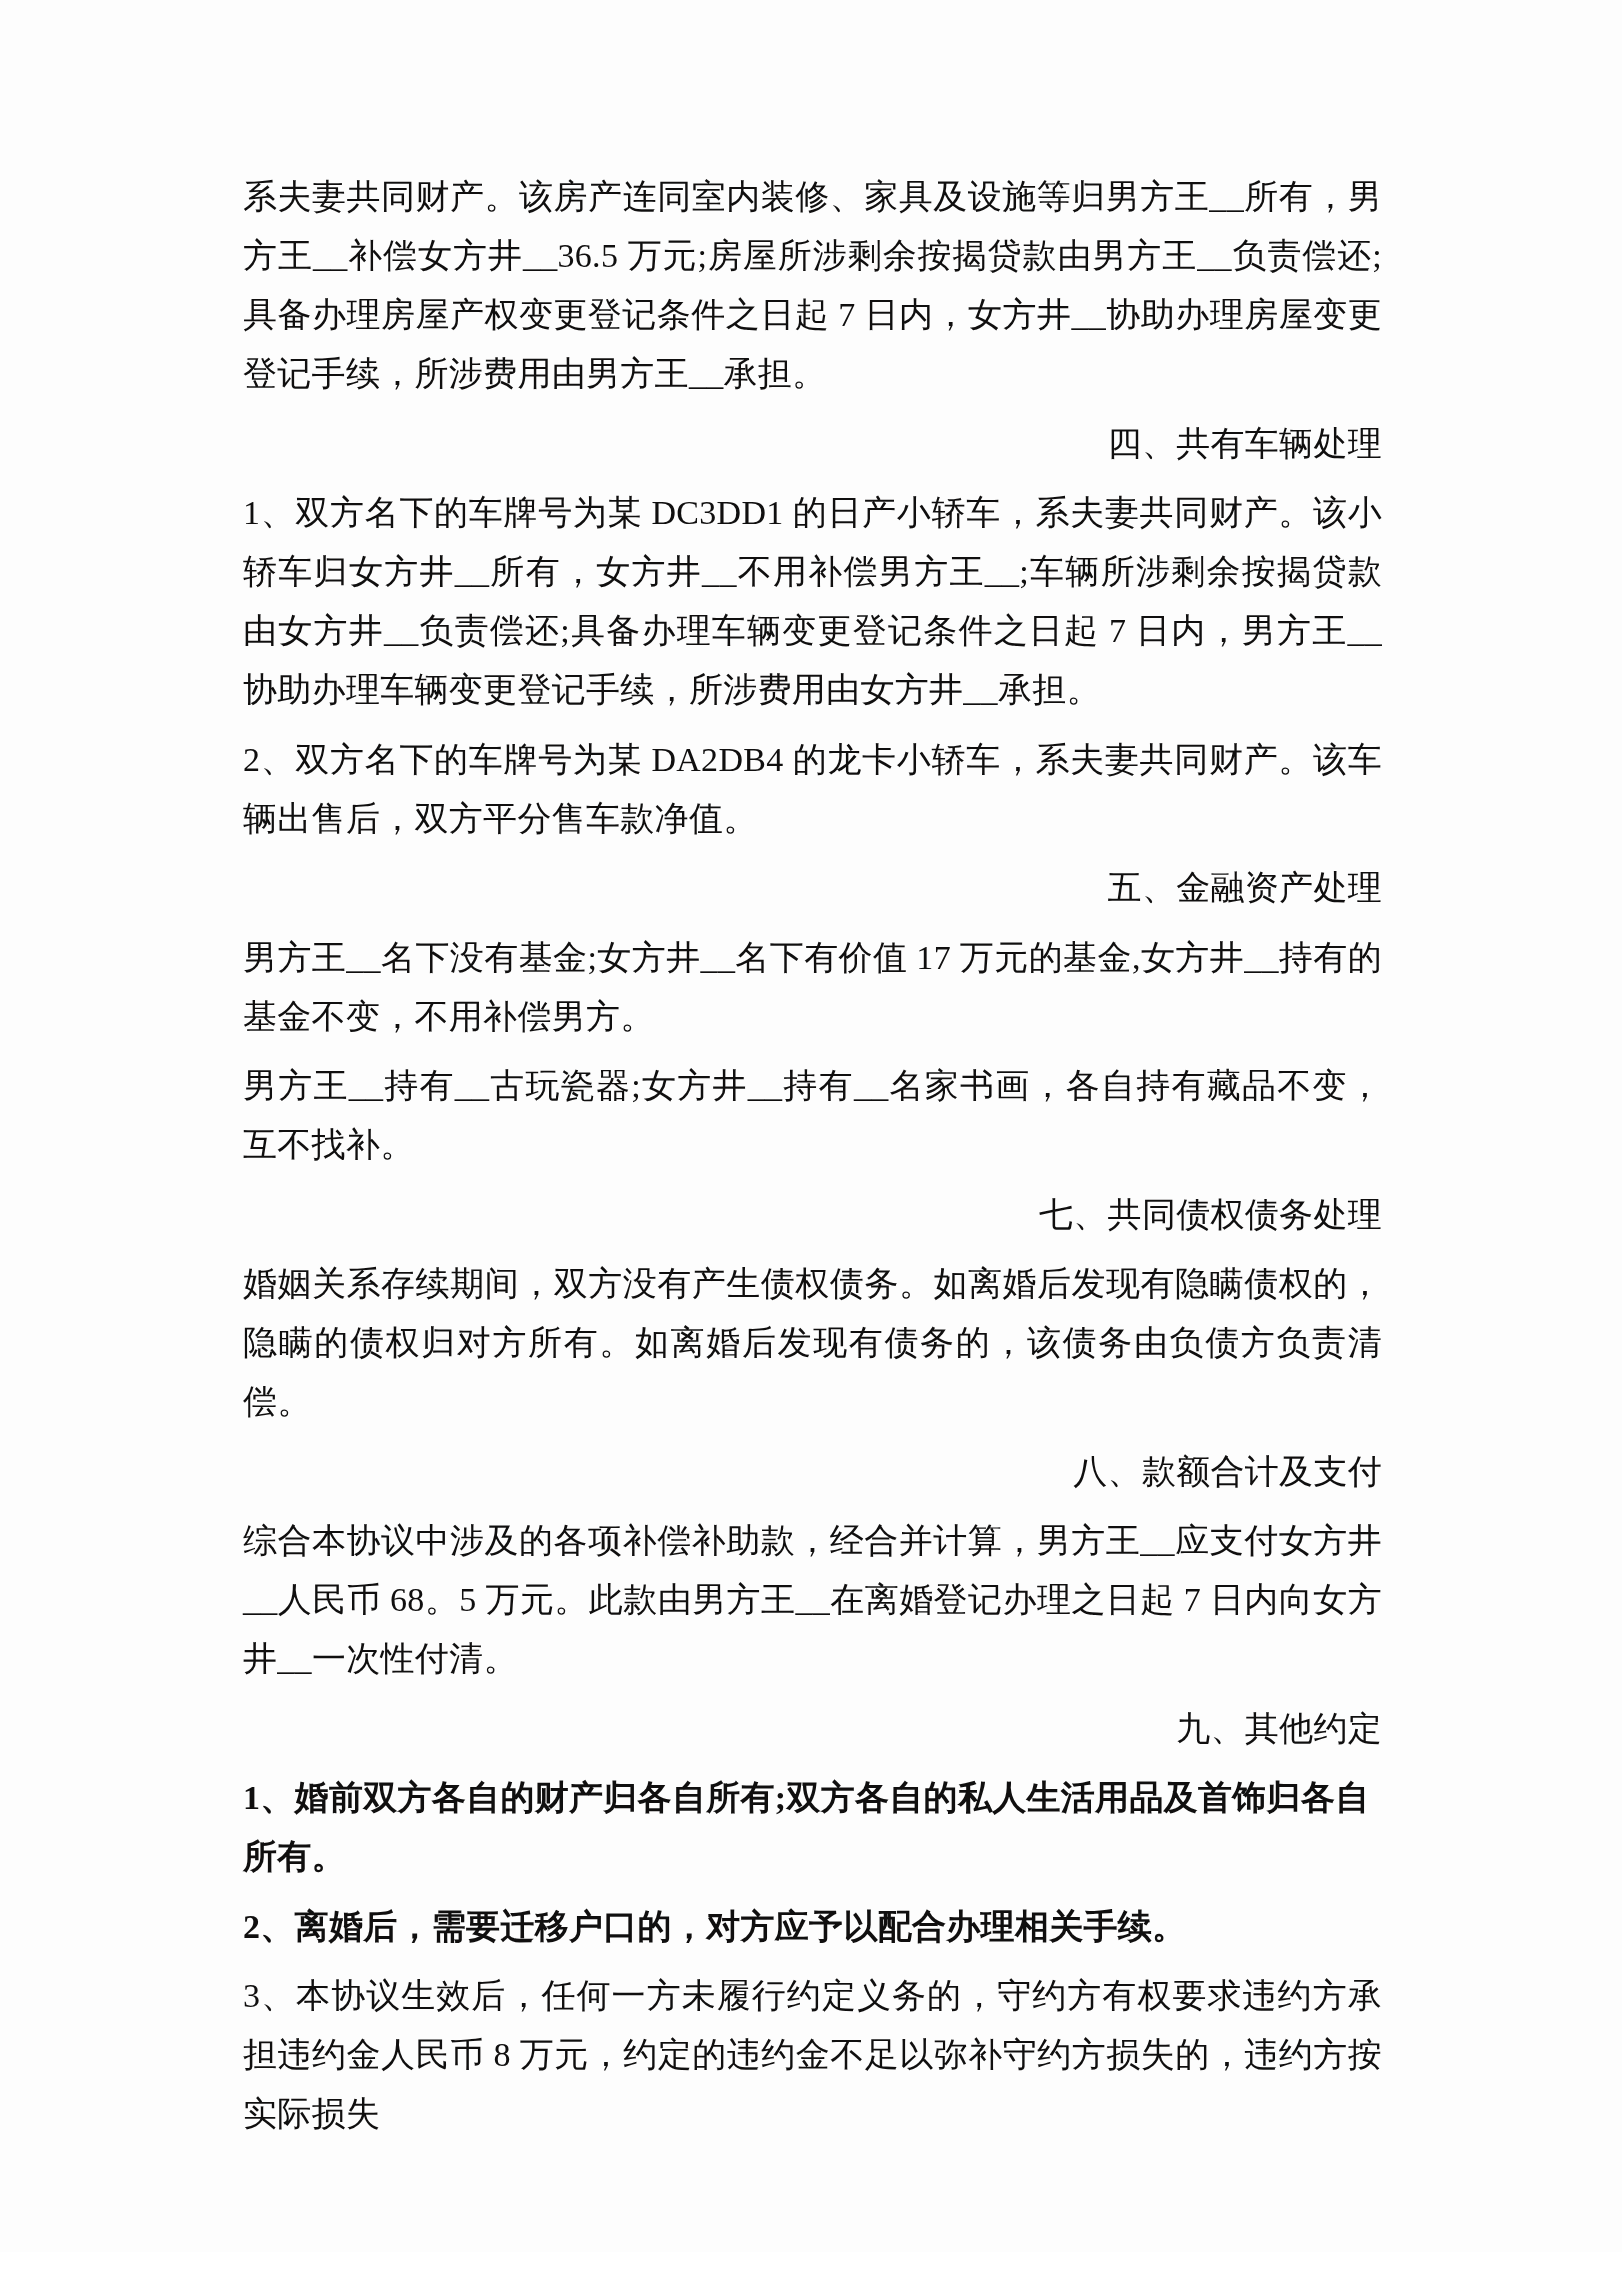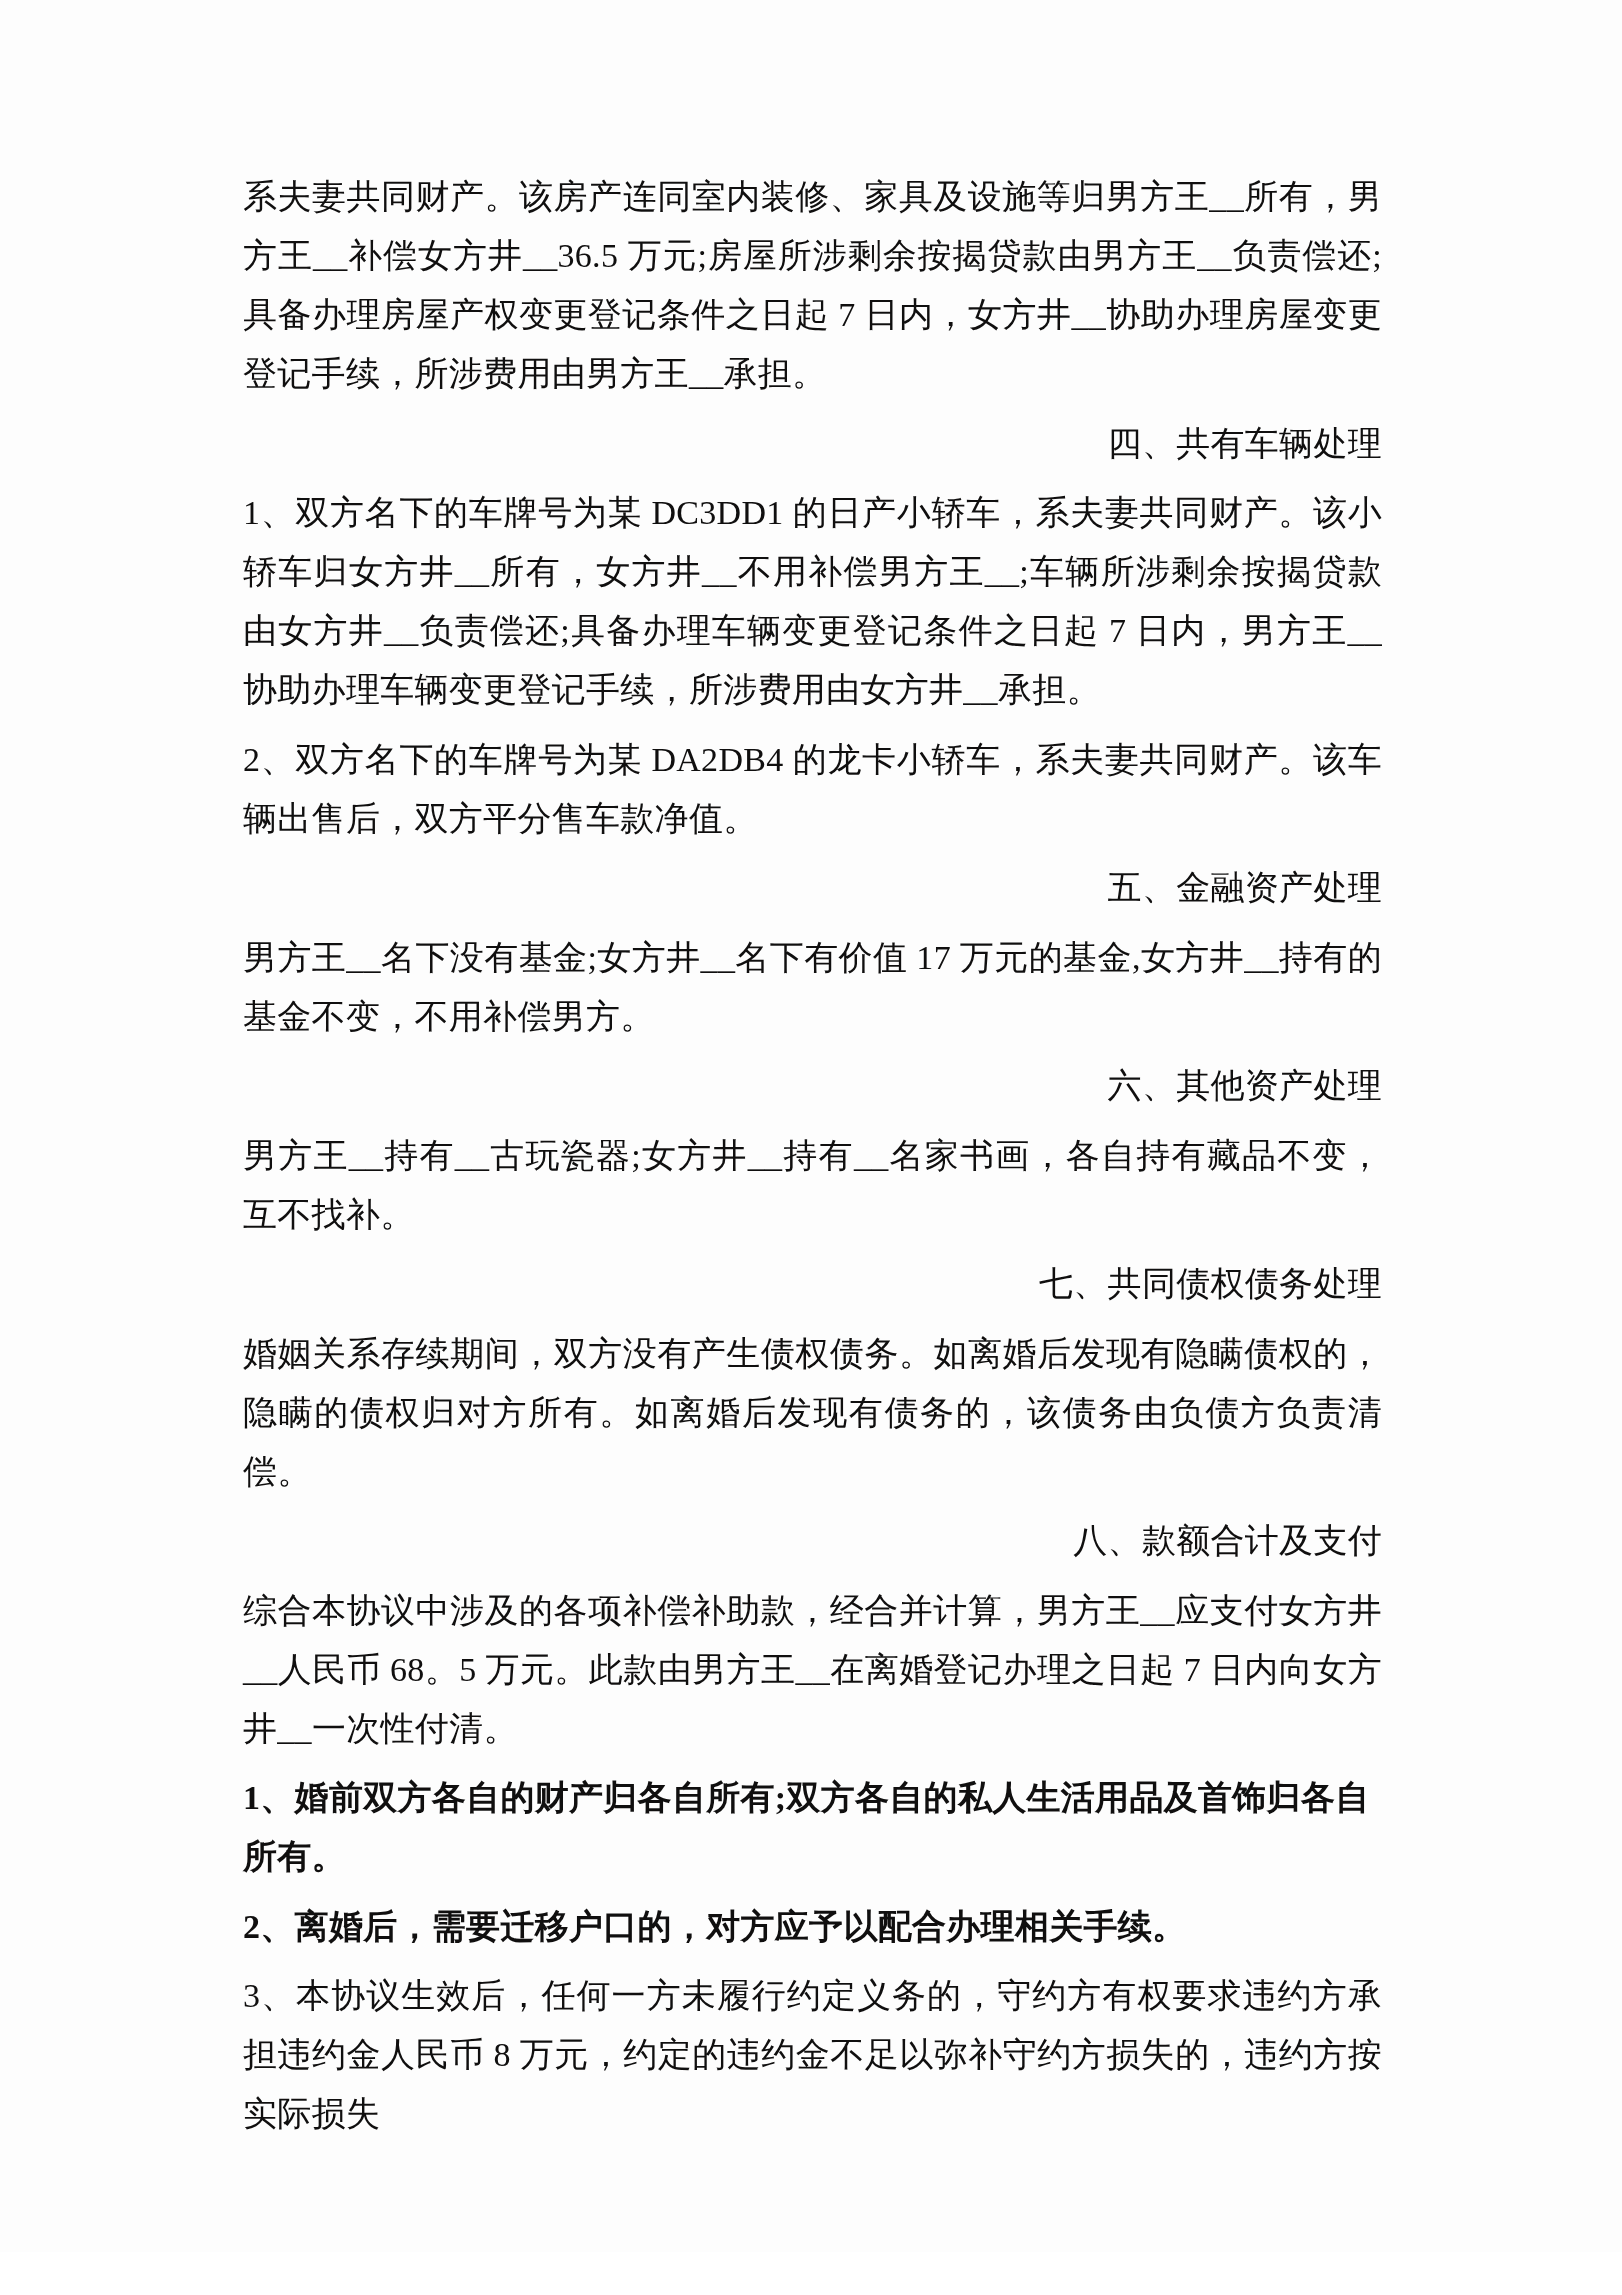--- a/index.html
+++ b/index.html
@@ -61,32 +61,32 @@
     <p class="para heading">四、共有车辆处理</p>
 
     <p class="para">1、双方名下的车牌号为某 DC3DD1 的日产小轿车，系夫妻共同财产。该小轿车归女方井__所有，女方井__不用补偿男方王__;车辆所涉剩余按揭贷款由女方井__负责偿还;具备办理车辆变更登记条件之日起 7 日内，男方王__协助办理车辆变更登记手续，所涉费用由女方井__承担。</p>
 
     <p class="para">2、双方名下的车牌号为某 DA2DB4 的龙卡小轿车，系夫妻共同财产。该车辆出售后，双方平分售车款净值。</p>
 
     <p class="para heading">五、金融资产处理</p>
 
     <p class="para">男方王__名下没有基金;女方井__名下有价值 17 万元的基金,女方井__持有的基金不变，不用补偿男方。</p>
 
-    <p class="para heading">六、其他资产处理</p>
 
     <p class="para">男方王__持有__古玩瓷器;女方井__持有__名家书画，各自持有藏品不变，互不找补。</p>
 
     <p class="para heading">七、共同债权债务处理</p>
 
     <p class="para">婚姻关系存续期间，双方没有产生债权债务。如离婚后发现有隐瞒债权的，隐瞒的债权归对方所有。如离婚后发现有债务的，该债务由负债方负责清偿。</p>
 
     <p class="para heading">八、款额合计及支付</p>
 
     <p class="para">综合本协议中涉及的各项补偿补助款，经合并计算，男方王__应支付女方井__人民币 68。5 万元。此款由男方王__在离婚登记办理之日起 7 日内向女方井__一次性付清。</p>
 
+    <p class="para heading">九、其他约定</p>
 
     <p class="para short">1、婚前双方各自的财产归各自所有;双方各自的私人生活用品及首饰归各自所有。</p>
 
     <p class="para short">2、离婚后，需要迁移户口的，对方应予以配合办理相关手续。</p>
 
     <p class="para">3、本协议生效后，任何一方未履行约定义务的，守约方有权要求违约方承担违约金人民币 8 万元，约定的违约金不足以弥补守约方损失的，违约方按实际损失</p>
 
   </div>
 </div>
 

